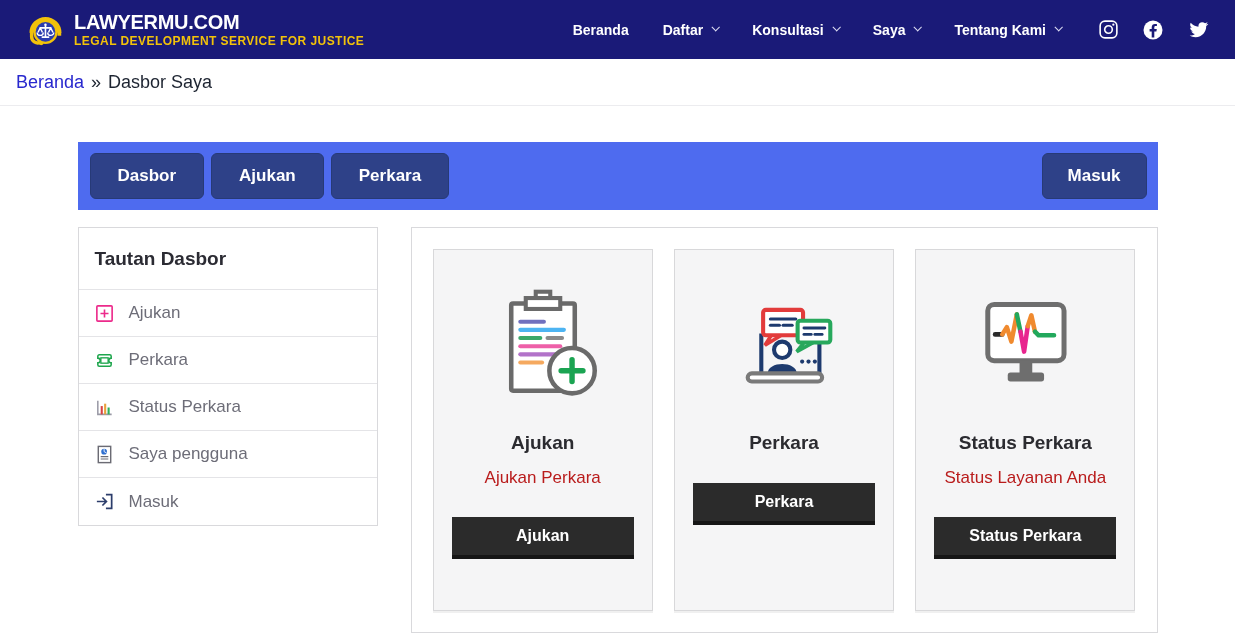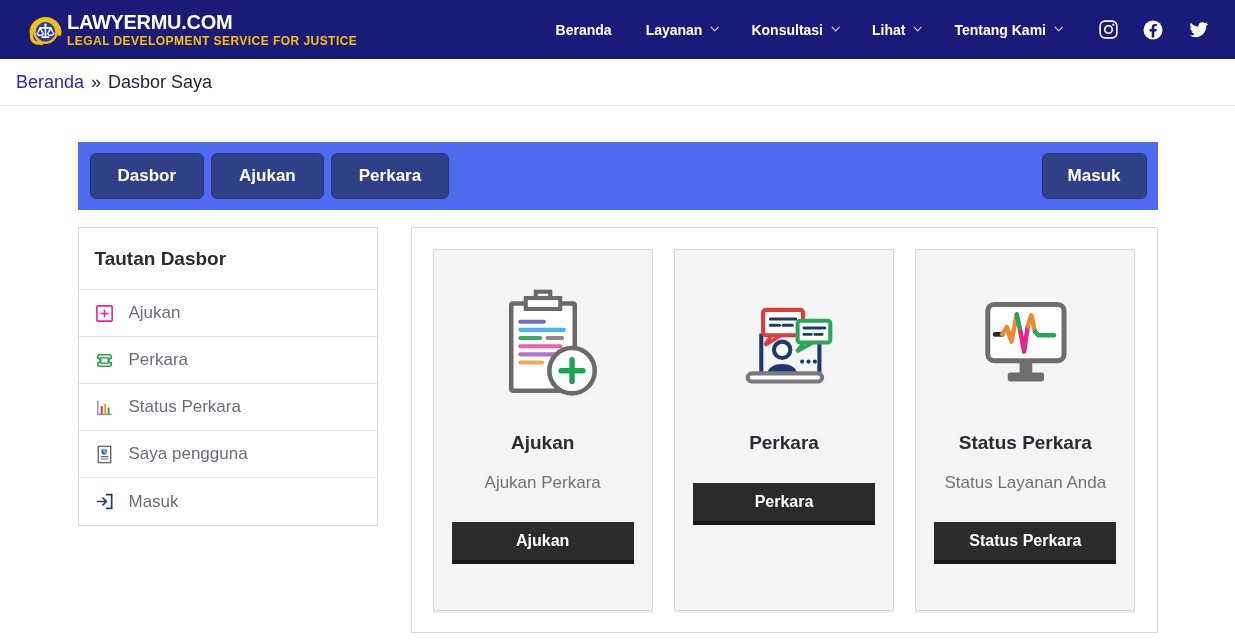--- a/index.html
+++ b/index.html
@@ -1,20 +1,20 @@
 <!DOCTYPE html>
 <html><head>
 <meta charset="utf-8">
 <style>
   * { box-sizing: border-box; margin: 0; padding: 0; }
   html,body { width:1235px; height:644px; background:#fff; font-family:"Liberation Sans",sans-serif; overflow:hidden; }
 
   
   .site-header { height:59px; background:#1A1A78; display:flex; align-items:center; padding:0 22px 0 24px; }
-  .logo { display:flex; align-items:center; gap:1px; cursor:pointer; }
+  .logo { display:flex; align-items:center; gap:8px; cursor:pointer; }
   .logo-text { display:flex; flex-direction:column; line-height:1; }
   .logo-title { color:#fff; font-size:20px; font-weight:bold; letter-spacing:-0.3px; }
   .logo-tagline { color:#F2C20A; font-size:12px; font-weight:bold; letter-spacing:0.45px; margin-top:3px; }
   .main-nav { margin-left:auto; display:flex; align-items:center; gap:34px; }
   .nav-item { color:#fff; font-size:14px; font-weight:600; display:flex; align-items:center; cursor:pointer; white-space:nowrap; }
   .chev { width:6px; height:6px; border-right:1.8px solid #dcdcf2; border-bottom:1.8px solid #dcdcf2; transform:rotate(45deg) translateY(-1px); display:inline-block; margin-left:9px; margin-top:-4px; }
   .social { display:flex; align-items:center; gap:25px; margin-left:38px; margin-right:4px; }
   .social svg { display:block; cursor:pointer; }
 
   
@@ -38,21 +38,21 @@
   .sidebar-title { font-size:19px; font-weight:bold; color:#2b2b33; padding:20px 16px 19px; border-bottom:1px solid #e4e4e7; }
   .side-item { height:47px; display:flex; align-items:center; gap:14px; padding-left:15px; border-bottom:1px solid #e4e4e7; font-size:17px; color:#6d6d78; cursor:pointer; }
   .side-item:last-child { border-bottom:none; }
   .side-item svg { flex:0 0 auto; display:block; }
 
   
   .main-panel { flex:1; background:#fff; border:1px solid #d9d9dc; padding:21px; display:flex; gap:21px; height:406px; }
   .card { flex:1; background:#f5f5f6; border:1px solid #d8d8da; box-shadow:0 2px 0 rgba(0,0,0,0.06); display:flex; flex-direction:column; align-items:center; padding-top:32px; }
   .card-icon { height:122px; display:flex; align-items:center; justify-content:center; }
   .card-title { font-size:19px; font-weight:bold; color:#2b2b30; margin-top:28px; }
-  .card-sub { font-size:17px; color:#737373; margin-top:19px; }
+  .card-sub { font-size:17px; color:#b91c1c; margin-top:14px; }
   .card-btn { margin-top:29px; width:182px; height:42px; background:#2B2B2B; border:none; border-bottom:4px solid #161616; color:#fff; font-size:16px; font-weight:bold; font-family:inherit; cursor:pointer; }
 </style>
 </head>
 <body>
 
 <header class="site-header">
   <div class="logo">
     <svg width="42" height="42" viewBox="0 0 44 44">
       <path d="M8 25 a14.5 14.5 0 0 1 29 0" stroke="#F2C20A" stroke-width="4.5" fill="none"></path>
       <path d="M8 24 v5 a6.5 6.5 0 0 0 9 6" stroke="#F2C20A" stroke-width="3.6" fill="none"></path>
@@ -68,29 +68,29 @@
       <span class="logo-title">LAWYERMU.COM</span>
       <span class="logo-tagline">LEGAL DEVELOPMENT SERVICE FOR JUSTICE</span>
     </div>
   </div>
 
   <nav class="main-nav">
     <span class="nav-item">
         <span>Beranda</span>
       </span>
     <span class="nav-item">
-        <span>Layanan</span>
+        <span>Daftar</span>
         <i class="chev"></i>
       </span>
     <span class="nav-item">
         <span>Konsultasi</span>
         <i class="chev"></i>
       </span>
     <span class="nav-item">
-        <span>Lihat</span>
+        <span>Saya</span>
         <i class="chev"></i>
       </span>
     <span class="nav-item">
         <span>Tentang Kami</span>
         <i class="chev"></i>
       </span>
   </nav>
 
   <div class="social">
     <svg width="19" height="19" viewBox="0 0 20 20">

